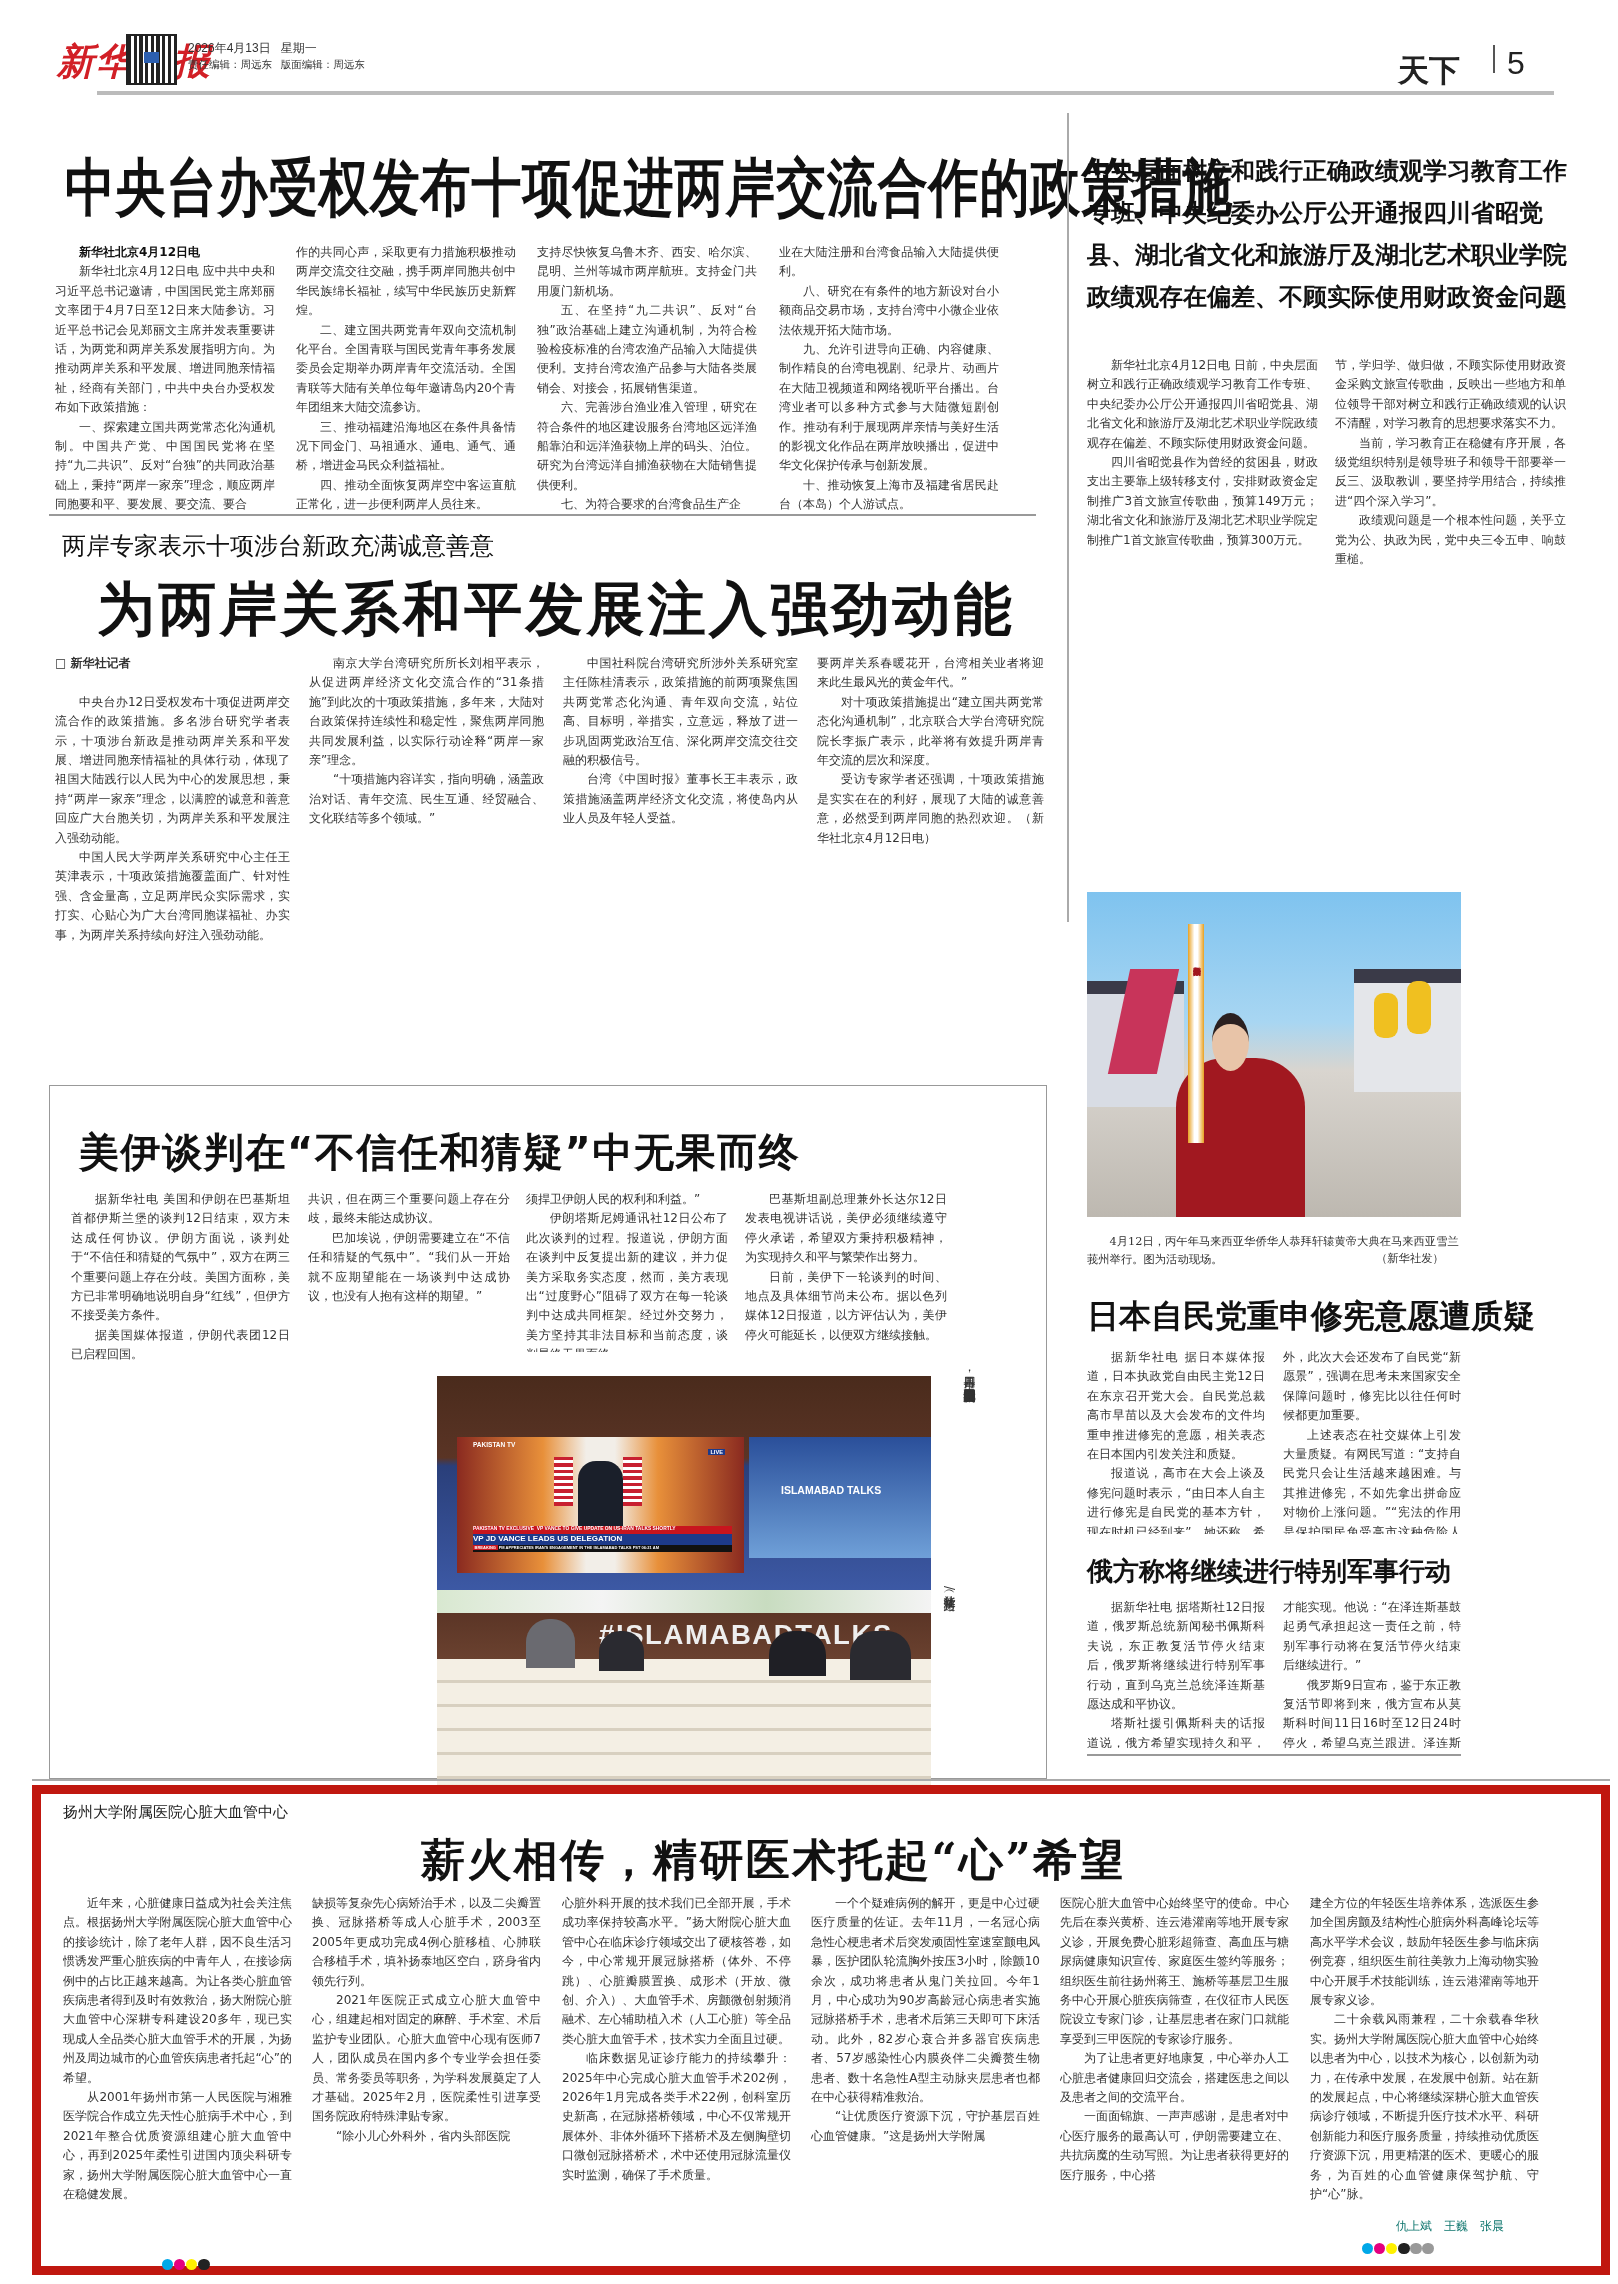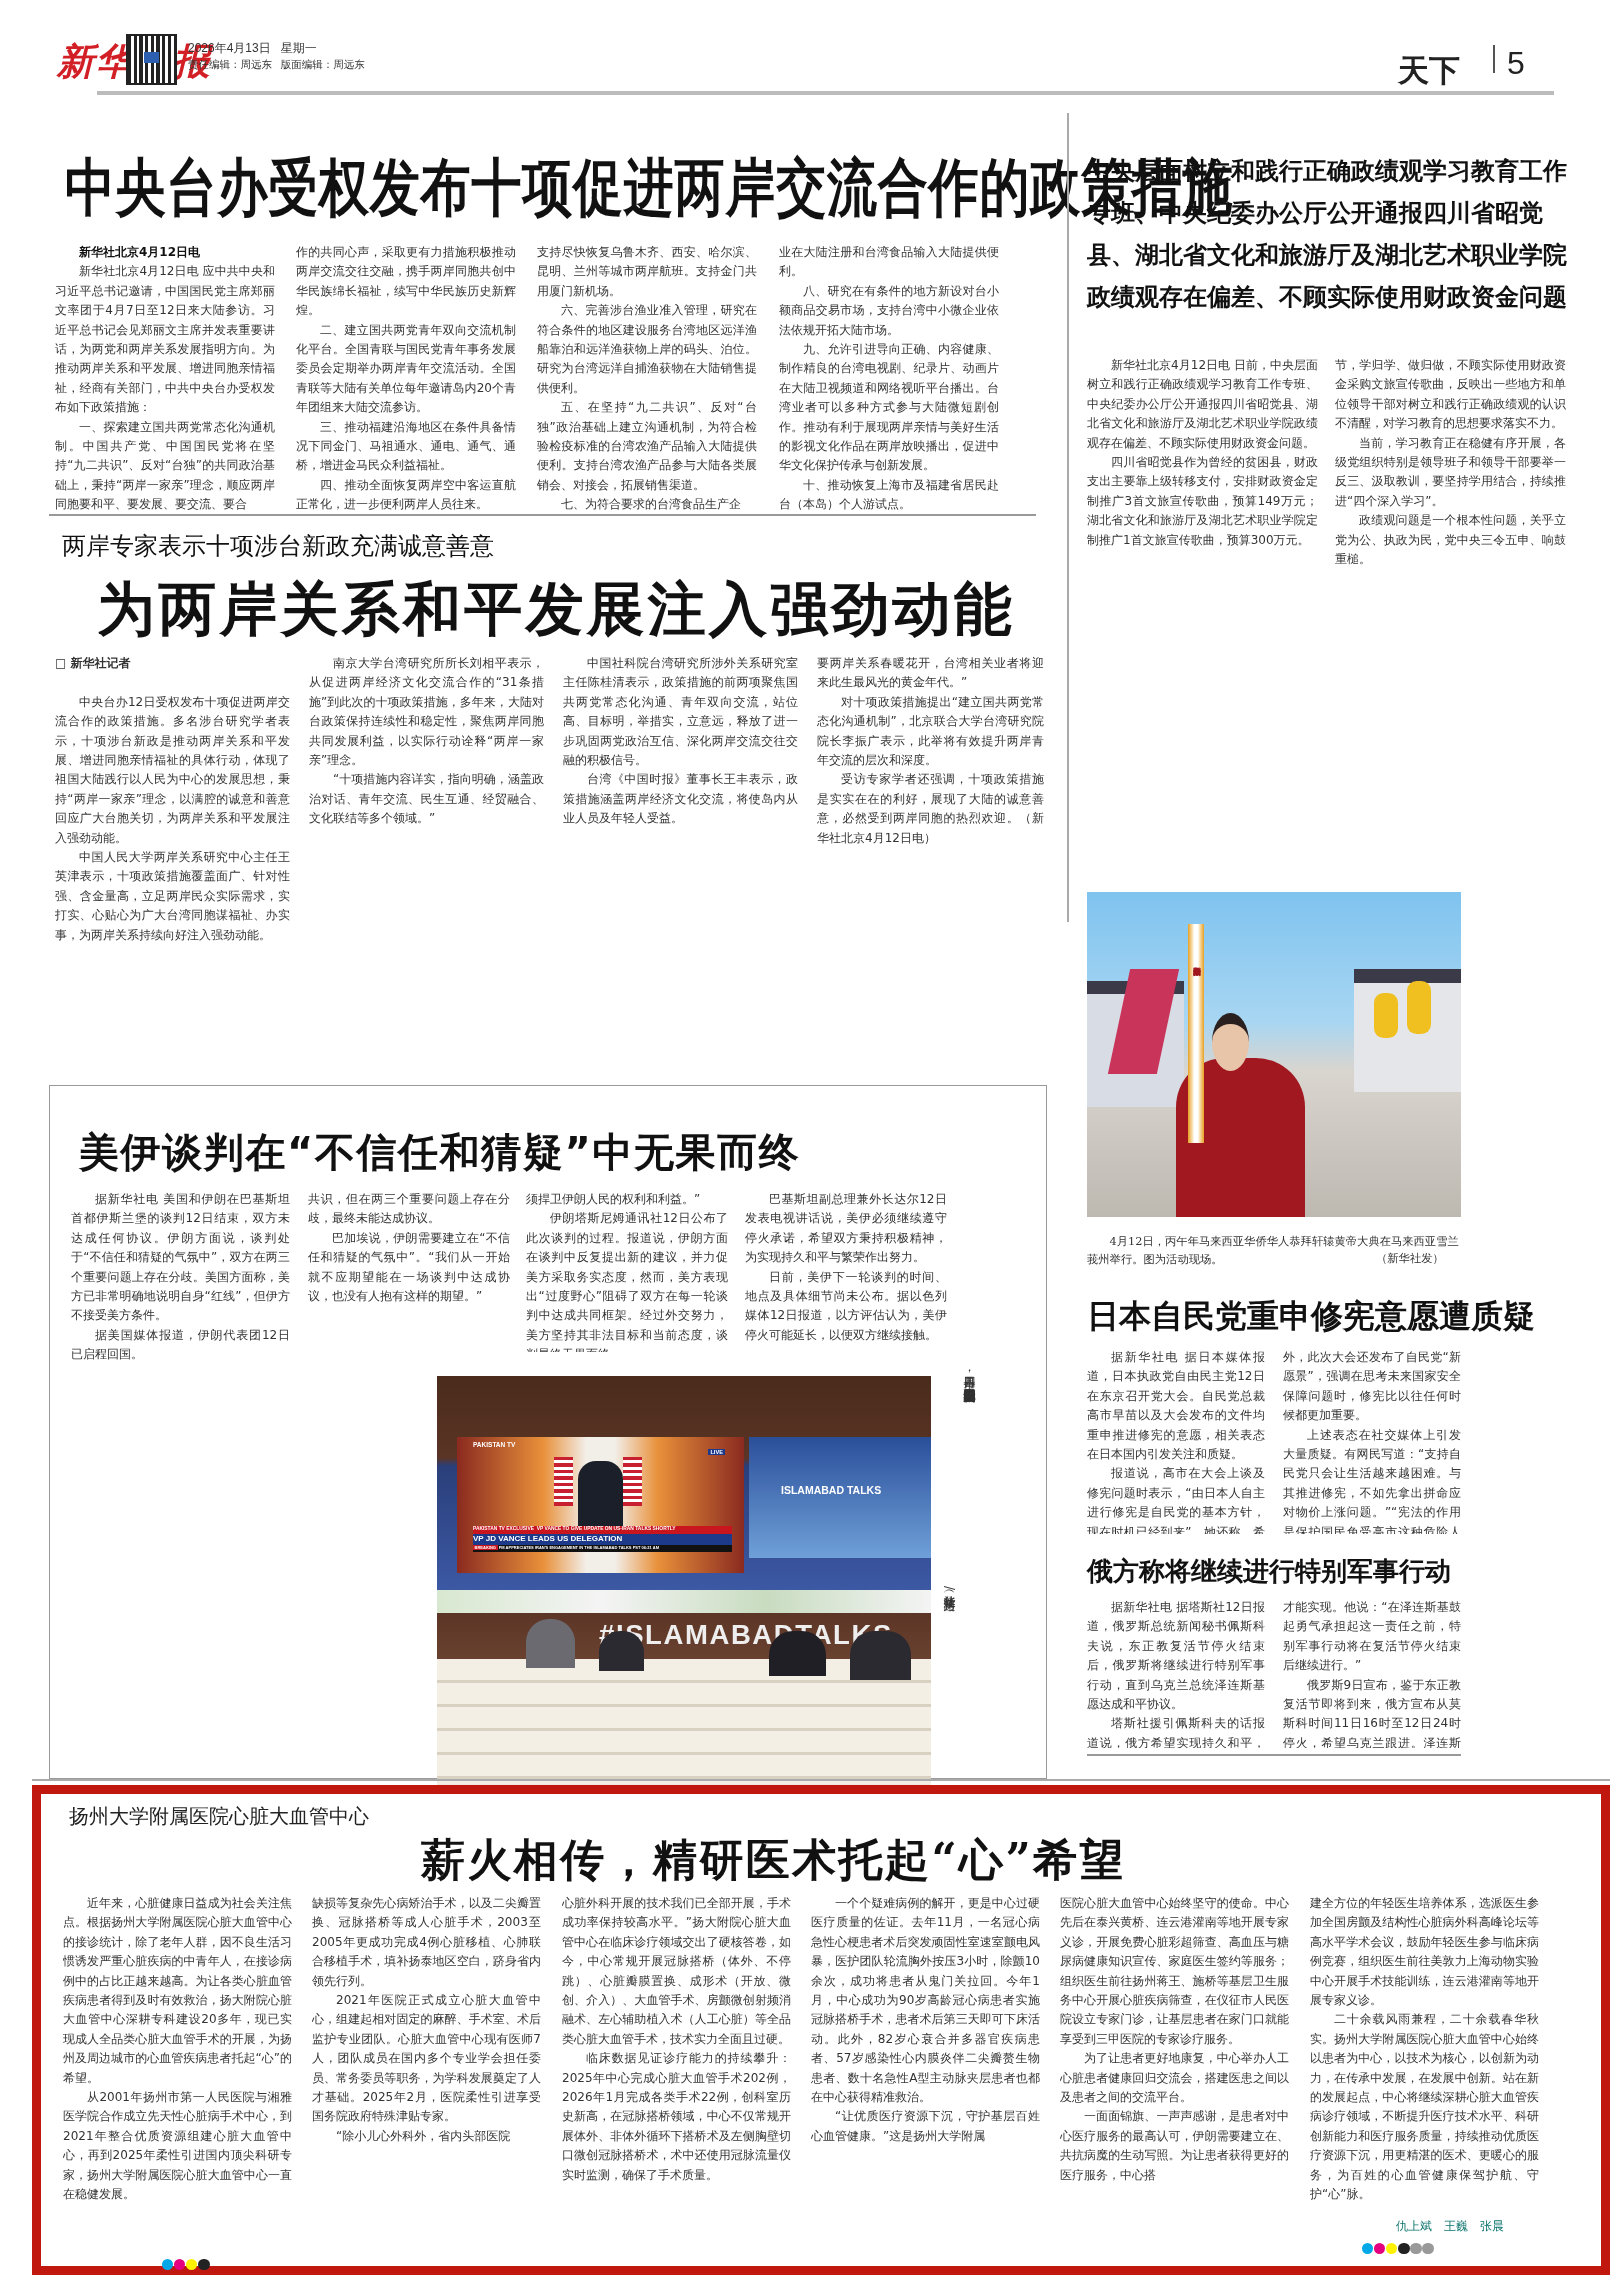--- a/index.html
+++ b/index.html
@@ -63,22 +63,22 @@
   <p>一、探索建立国共两党常态化沟通机制。中国共产党、中国国民党将在坚持“九二共识”、反对“台独”的共同政治基础上，秉持“两岸一家亲”理念，顺应两岸同胞要和平、要发展、要交流、要合</p>
 </div>
 <div class="abs col" style="left:296px;top:243px;width:220px;">
   <p style="text-indent:0">作的共同心声，采取更有力措施积极推动两岸交流交往交融，携手两岸同胞共创中华民族绵长福祉，续写中华民族历史新辉煌。</p>
   <p>二、建立国共两党青年双向交流机制化平台。全国青联与国民党青年事务发展委员会定期举办两岸青年交流活动。全国青联等大陆有关单位每年邀请岛内20个青年团组来大陆交流参访。</p>
   <p>三、推动福建沿海地区在条件具备情况下同金门、马祖通水、通电、通气、通桥，增进金马民众利益福祉。</p>
   <p>四、推动全面恢复两岸空中客运直航正常化，进一步便利两岸人员往来。</p>
 </div>
 <div class="abs col" style="left:537px;top:243px;width:220px;">
   <p style="text-indent:0">支持尽快恢复乌鲁木齐、西安、哈尔滨、昆明、兰州等城市两岸航班。支持金门共用厦门新机场。</p>
+  <p>五、在坚持“九二共识”、反对“台独”政治基础上建立沟通机制，为符合检验检疫标准的台湾农渔产品输入大陆提供便利。支持台湾农渔产品参与大陆各类展销会、对接会，拓展销售渠道。</p>
   <p>六、完善涉台渔业准入管理，研究在符合条件的地区建设服务台湾地区远洋渔船靠泊和远洋渔获物上岸的码头、泊位。研究为台湾远洋自捕渔获物在大陆销售提供便利。</p>
-  <p>五、在坚持“九二共识”、反对“台独”政治基础上建立沟通机制，为符合检验检疫标准的台湾农渔产品输入大陆提供便利。支持台湾农渔产品参与大陆各类展销会、对接会，拓展销售渠道。</p>
   <p>七、为符合要求的台湾食品生产企</p>
 </div>
 <div class="abs col" style="left:779px;top:243px;width:220px;">
   <p style="text-indent:0">业在大陆注册和台湾食品输入大陆提供便利。</p>
   <p>八、研究在有条件的地方新设对台小额商品交易市场，支持台湾中小微企业依法依规开拓大陆市场。</p>
   <p>九、允许引进导向正确、内容健康、制作精良的台湾电视剧、纪录片、动画片在大陆卫视频道和网络视听平台播出。台湾业者可以多种方式参与大陆微短剧创作。推动有利于展现两岸亲情与美好生活的影视文化作品在两岸放映播出，促进中华文化保护传承与创新发展。</p>
   <p>十、推动恢复上海市及福建省居民赴台（本岛）个人游试点。</p>
 </div>
 <div class="abs hrule" style="left:49px;top:514px;width:987px;"></div>
 
@@ -194,21 +194,21 @@
   <div class="abs" style="left:89px;top:243px;width:49px;height:49px;background:#6a6a70;border-radius:23px 23px 0 0;"></div>
   <div class="abs" style="left:162px;top:255px;width:45px;height:40px;background:#2a2a30;border-radius:21px 21px 0 0;"></div>
   <div class="abs" style="left:332px;top:255px;width:57px;height:45px;background:#1f1f25;border-radius:24px 24px 0 0;"></div>
   <div class="abs" style="left:413px;top:255px;width:61px;height:49px;background:#2a2a30;border-radius:24px 24px 0 0;"></div>
 </div>
 <div class="abs vcaption" style="left:959px;top:1368px;height:259px;">四月十二日，人们在巴基斯坦首都伊斯兰堡观看美国代表团召开新闻发布会的电视画面。</div>
 <div class="abs vcaption" style="left:939px;top:1586px;height:97px;">（新华社/路透）</div>
 
 <div class="abs hrule" style="left:32px;top:1779px;width:1578px;height:1.6px;background:#aaa;"></div>
 <div class="abs redframe"></div>
-<div class="abs" style="left:63px;top:1803px;font-size:20px;color:#222;font-family:'DejaVu Sans',sans-serif;margin-left:6px;">扬州大学附属医院心脏大血管中心</div>
+<div class="abs" style="left:63px;top:1803px;font-size:15px;color:#222;font-family:'DejaVu Sans',sans-serif;">扬州大学附属医院心脏大血管中心</div>
 <div class="abs" style="left:421px;top:1831px;font-size:44px;color:#111;font-family:'DejaVu Serif',serif;font-weight:bold;letter-spacing:2.4px;">薪火相传，精研医术托起“心”希望</div>
 <div class="abs col" style="left:63px;top:1894px;width:229px;height:364px;overflow:hidden;">
   <p>近年来，心脏健康日益成为社会关注焦点。根据扬州大学附属医院心脏大血管中心的接诊统计，除了老年人群，因不良生活习惯诱发严重心脏疾病的中青年人，在接诊病例中的占比正越来越高。为让各类心脏血管疾病患者得到及时有效救治，扬大附院心脏大血管中心深耕专科建设20多年，现已实现成人全品类心脏大血管手术的开展，为扬州及周边城市的心血管疾病患者托起“心”的希望。</p>
   <p>从2001年扬州市第一人民医院与湘雅医学院合作成立先天性心脏病手术中心，到2021年整合优质资源组建心脏大血管中心，再到2025年柔性引进国内顶尖科研专家，扬州大学附属医院心脏大血管中心一直在稳健发展。</p>
 </div>
 <div class="abs col" style="left:312px;top:1894px;width:229px;height:364px;overflow:hidden;">
   <p style="text-indent:0">缺损等复杂先心病矫治手术，以及二尖瓣置换、冠脉搭桥等成人心脏手术，2003至2005年更成功完成4例心脏移植、心肺联合移植手术，填补扬泰地区空白，跻身省内领先行列。</p>
   <p>2021年医院正式成立心脏大血管中心，组建起相对固定的麻醉、手术室、术后监护专业团队。心脏大血管中心现有医师7人，团队成员在国内多个专业学会担任委员、常务委员等职务，为学科发展奠定了人才基础。2025年2月，医院柔性引进享受国务院政府特殊津贴专家。</p>
   <p>“除小儿心外科外，省内头部医院</p>
 </div>

